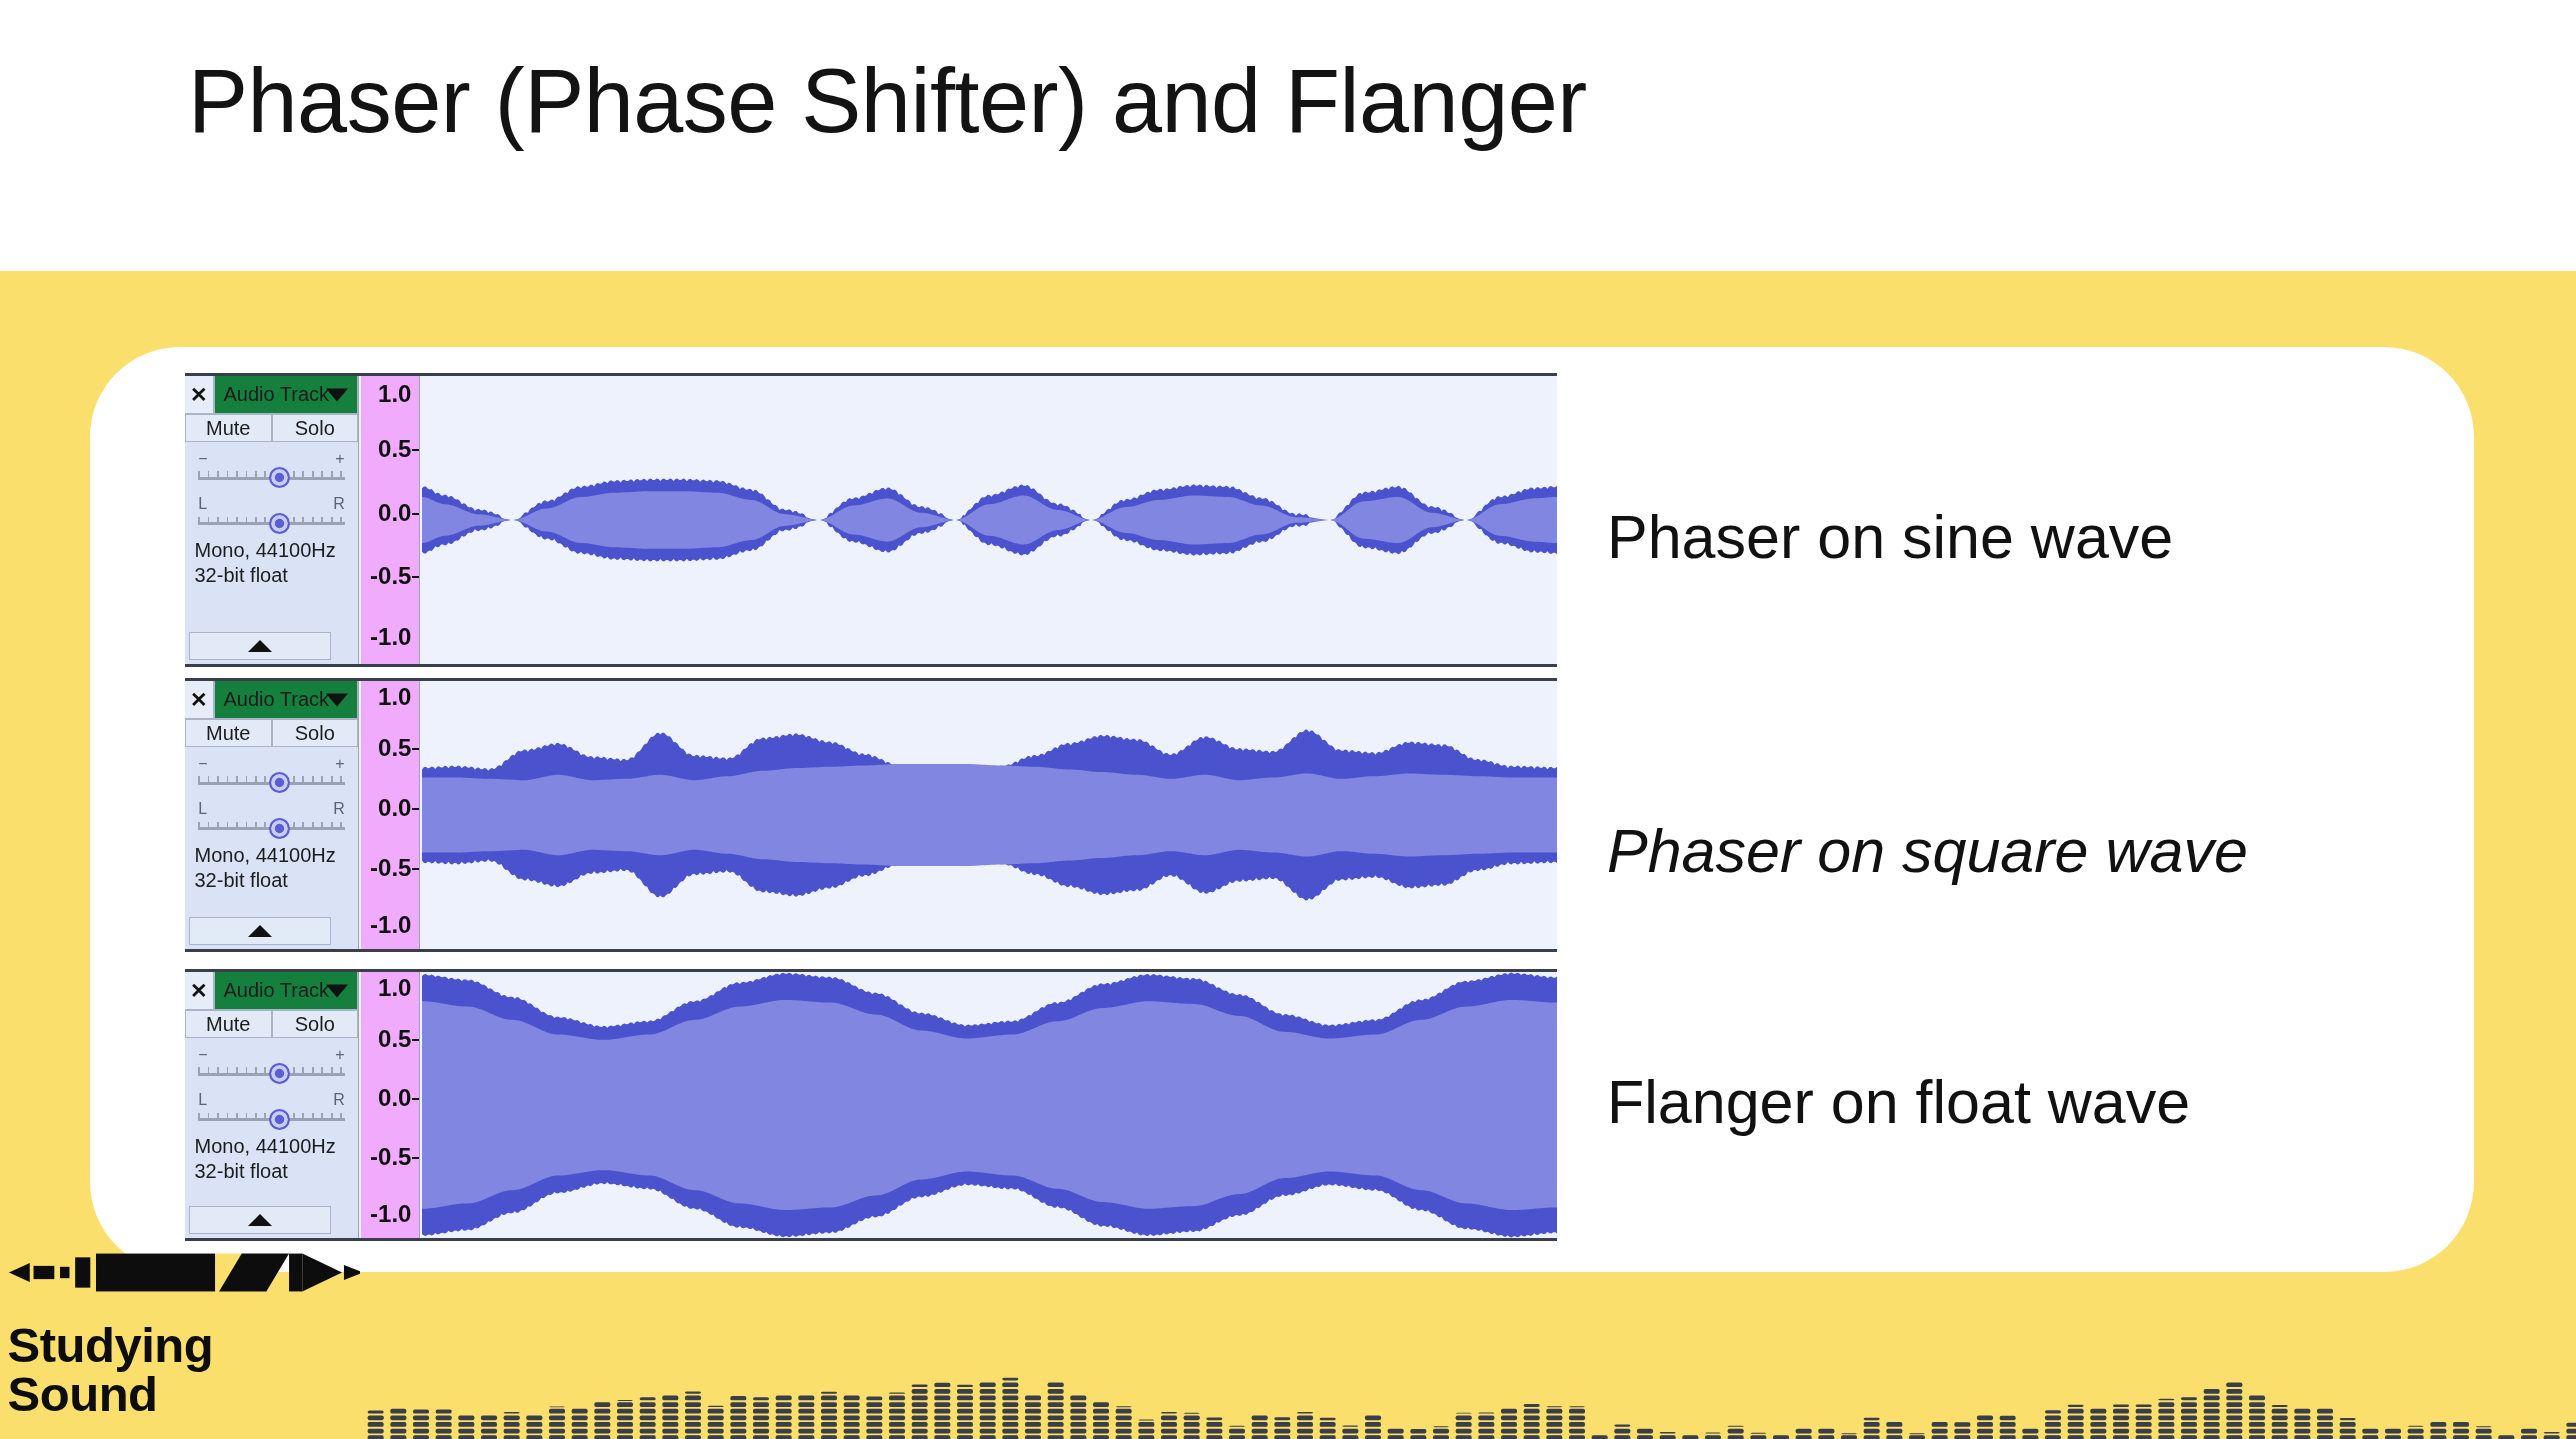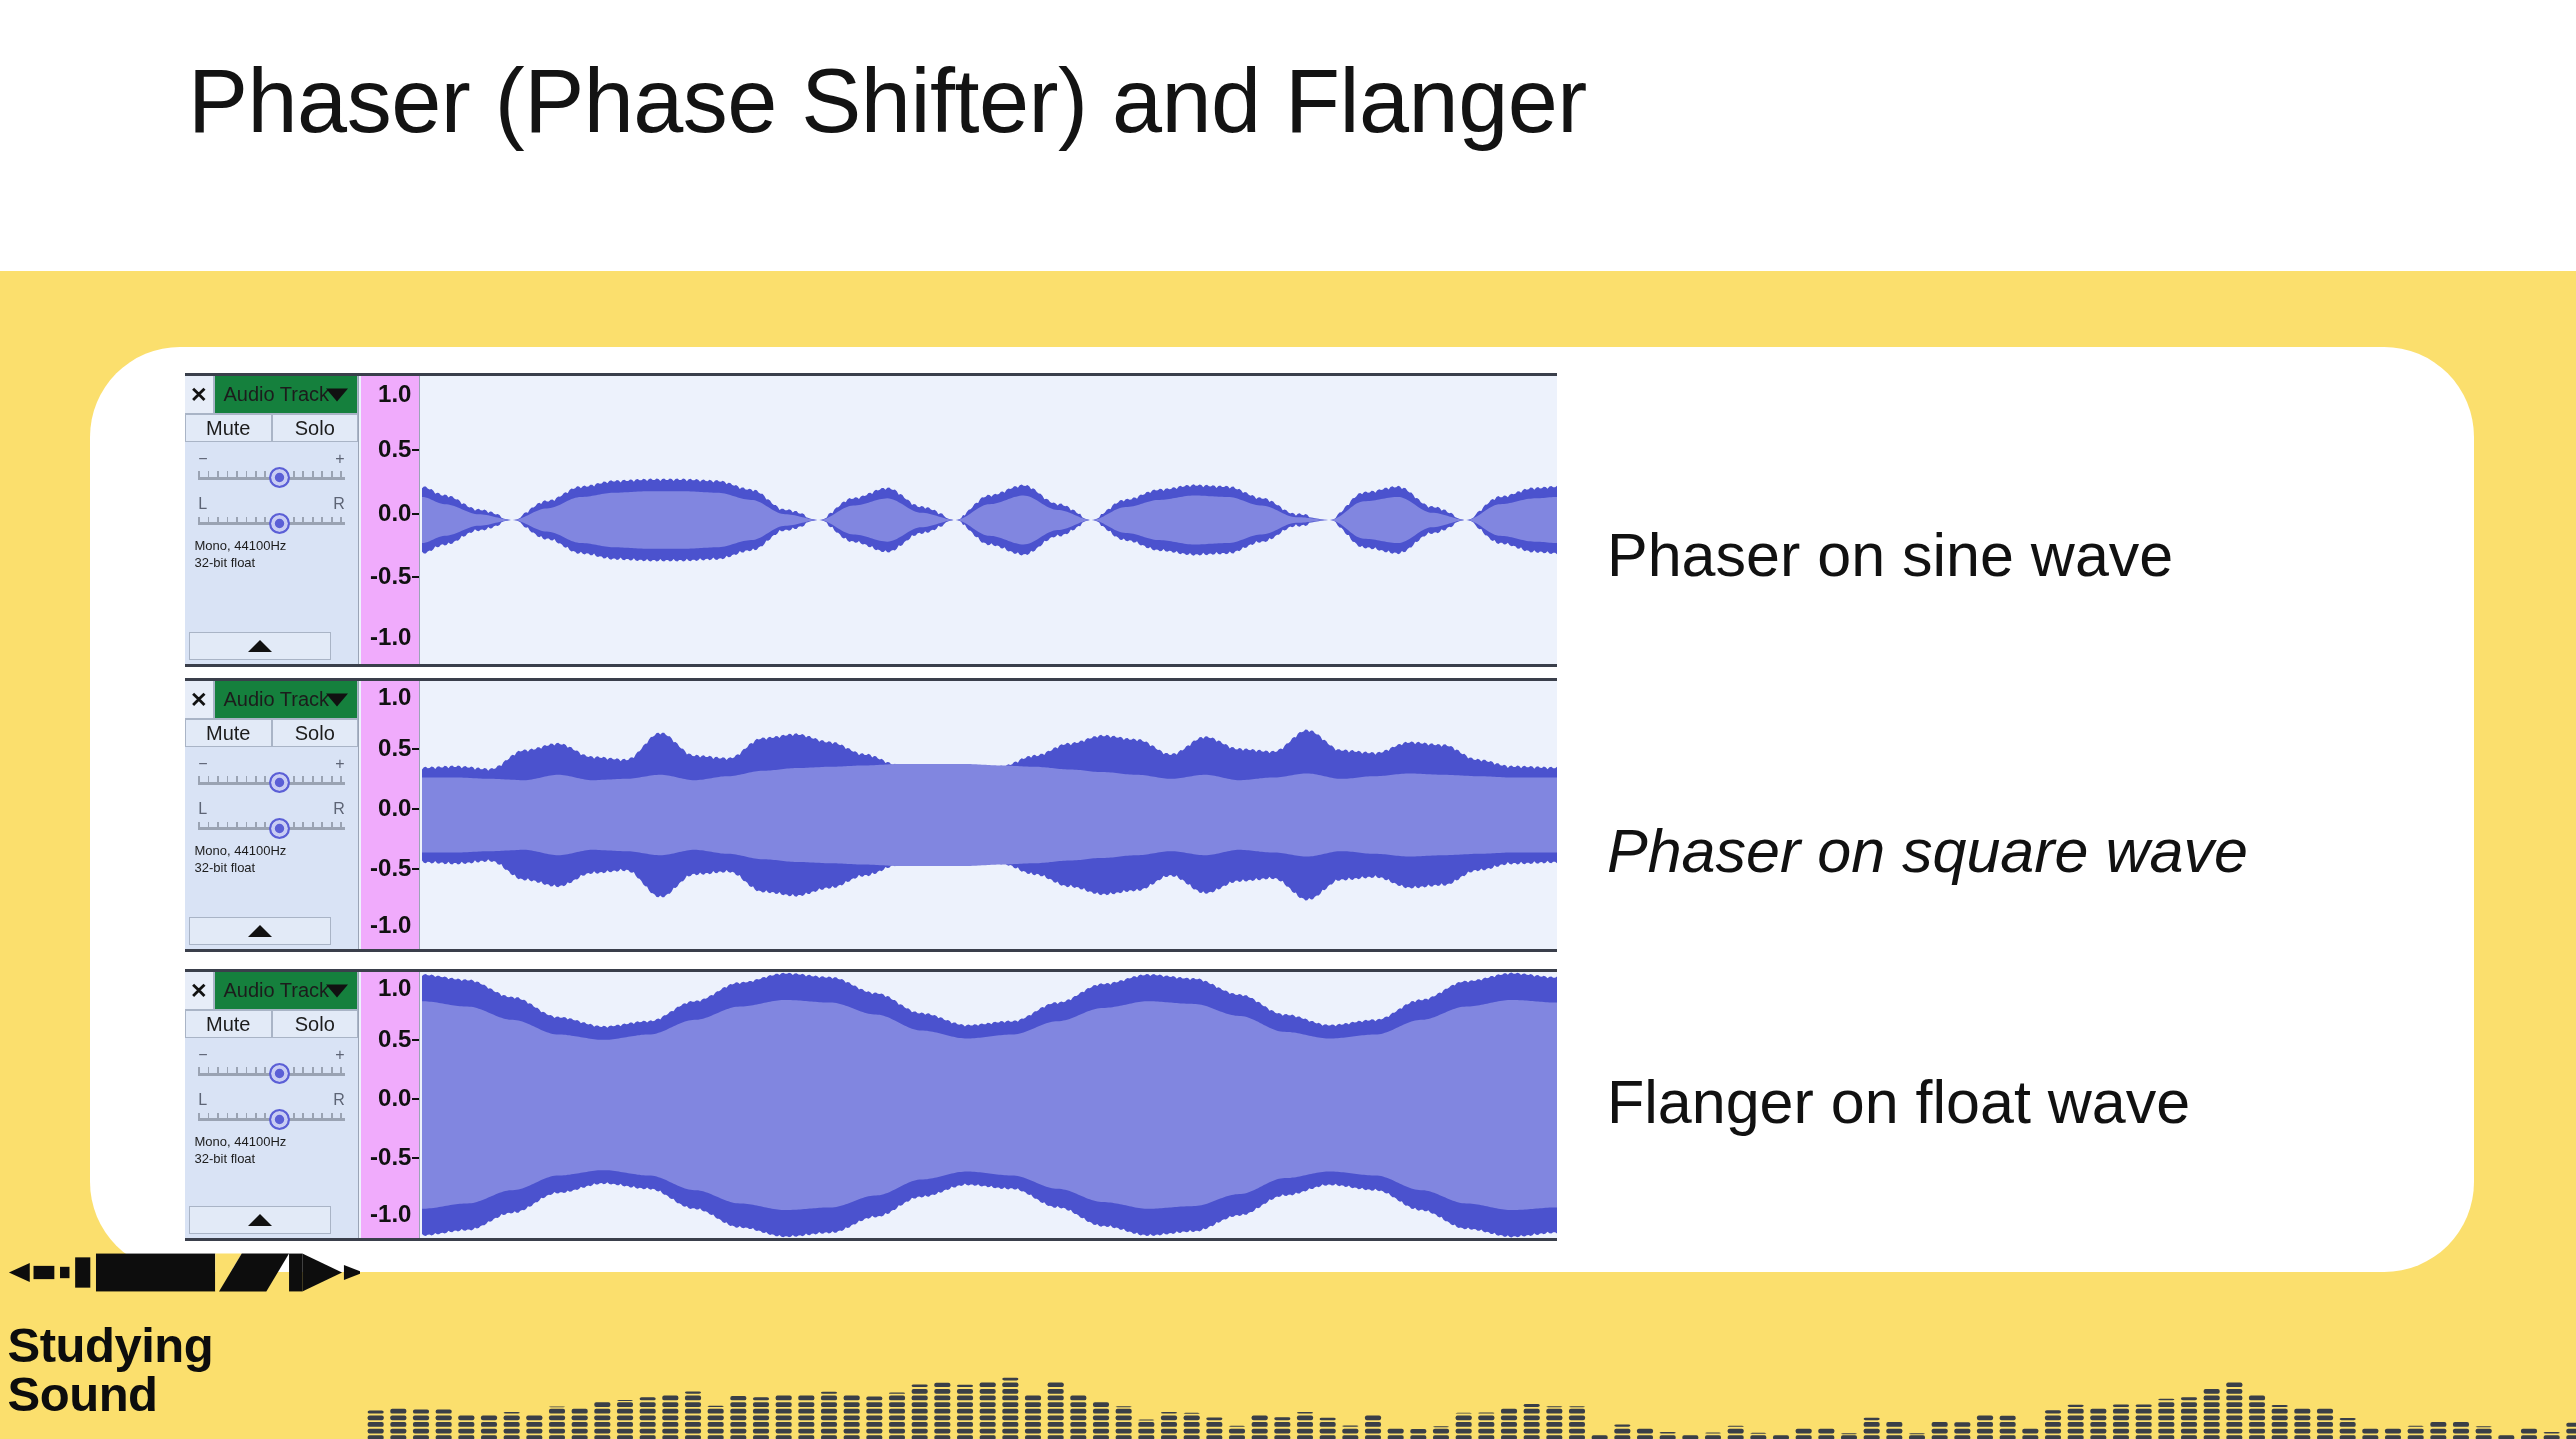--- a/index.html
+++ b/index.html
@@ -127,21 +127,21 @@
   }
   .slider-track .knob{
     position:absolute;left:48%;top:-1px;
     width:21px;height:21px;border-radius:50%;
     background:#5b5fd6;
     border:2.9px solid #5b5fd6;
     box-shadow:inset 0 0 0 3.8px #c9cdf3;
   }
   .panel-info{
     padding:7.6px 9.5px 0 9.5px;
-    font-size:13px;line-height:1.25;color:#1c1c1c;
+    font-size:20px;line-height:1.25;color:#1c1c1c;
     font-family:"Liberation Sans", sans-serif;
   }
   .btn-collapse{
     position:absolute;left:3.8px;right:27px;bottom:3.8px;
     height:28.5px;
     background:#E2EAF7;
     border:1px solid #a9b4c6;
     display:flex;align-items:center;justify-content:center;
   }
   .btn-collapse .up{
@@ -180,21 +180,21 @@
   .wave-area svg{ display:block; width:100%; height:100%; }
 
   
   .caption{
     position:absolute;
     left:1607px;
     font-size:61px;
     color:#111;
     white-space:nowrap;
   }
-  #caption-1{ top:520px; }
+  #caption-1{ top:502px; }
   #caption-2{ top:816px;font-style:italic; }
   #caption-3{ top:1067px; }
 
   
   #logo{
     position:absolute;
     left:7.6px; bottom:21px;
     width:361px;
   }
   #logo-word{

